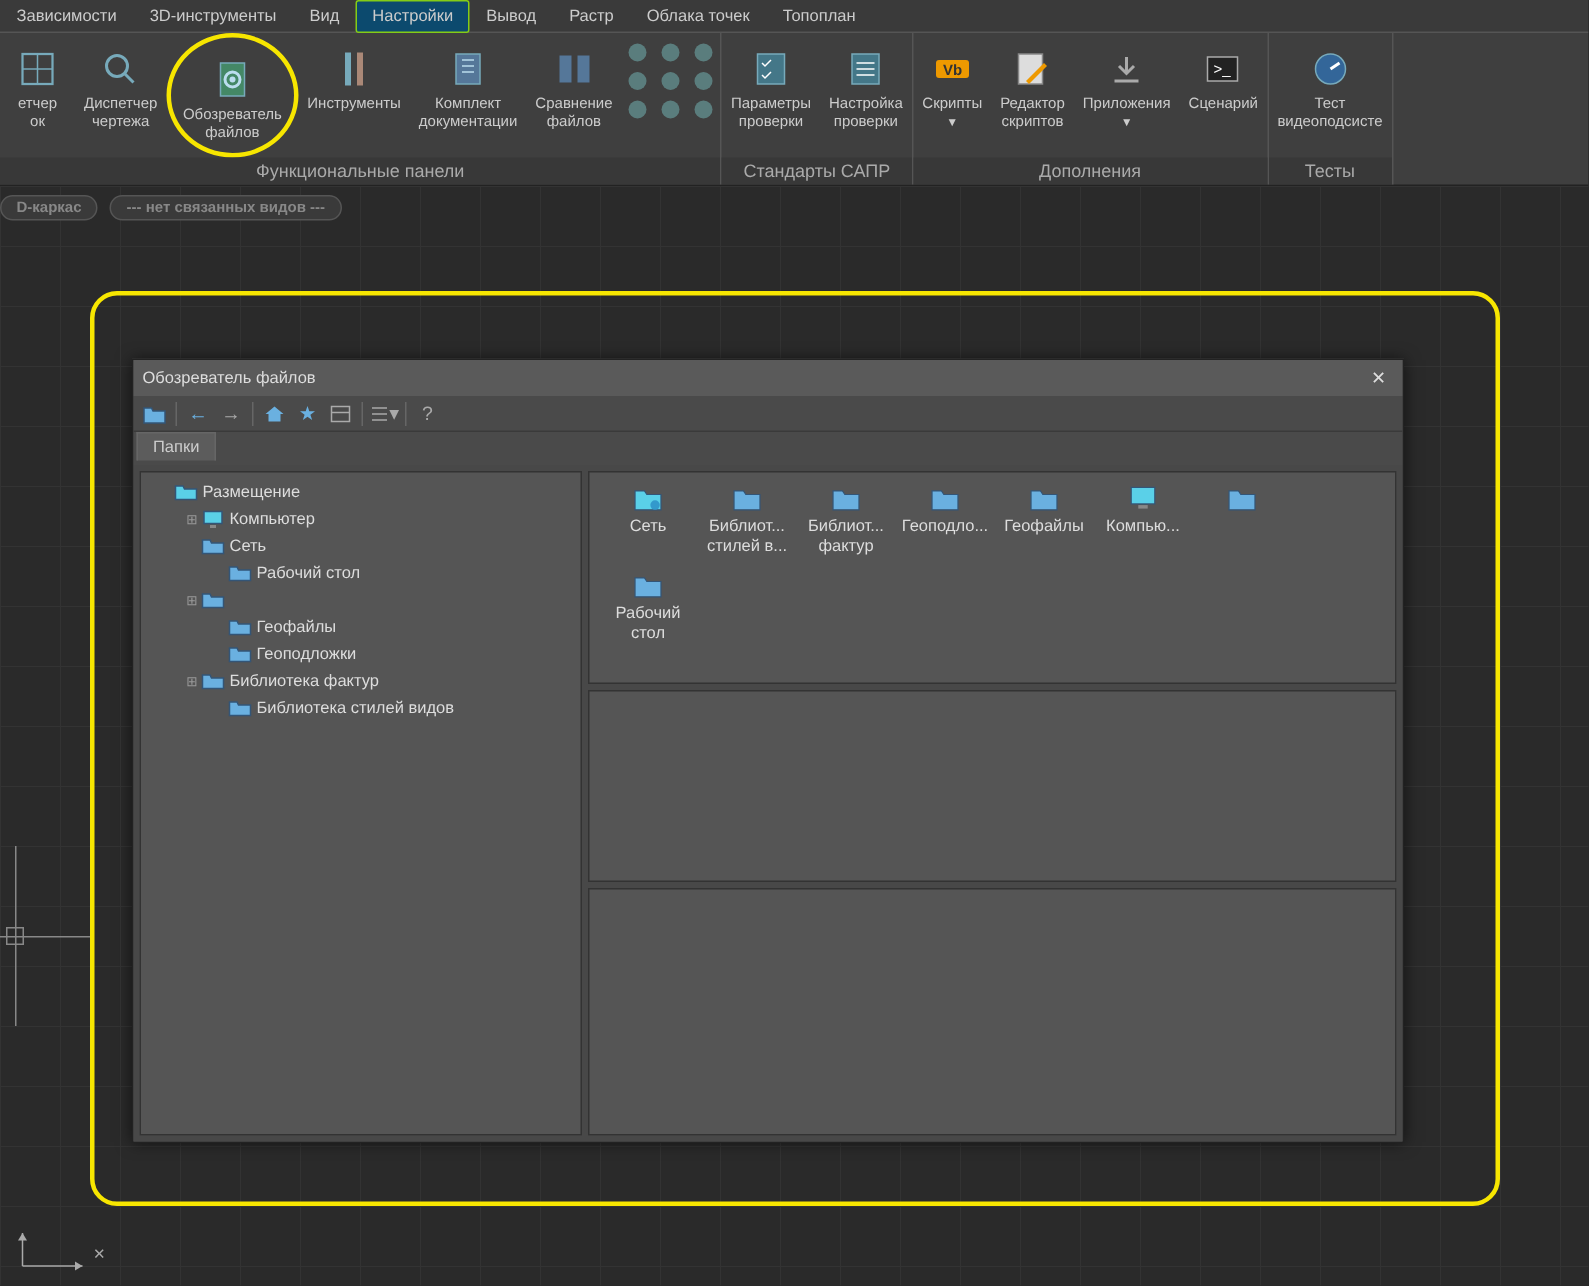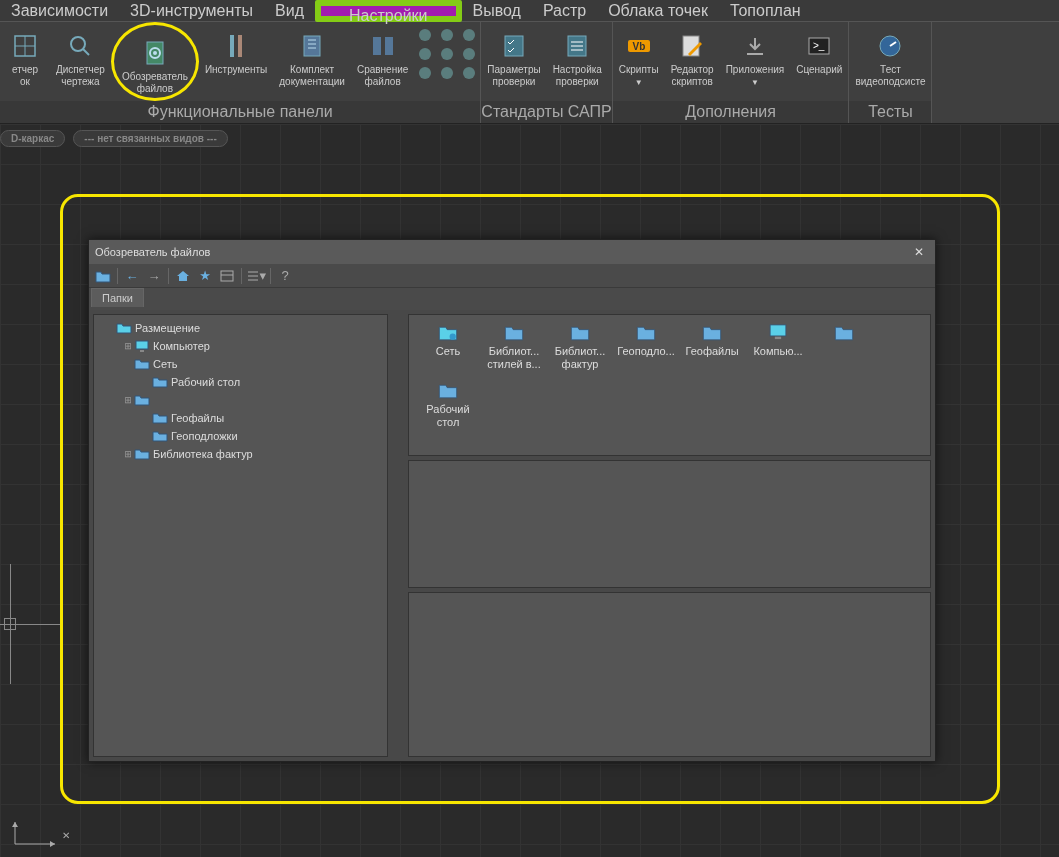--- a/index.html
+++ b/index.html
@@ -1,27 +1,27 @@
 <!DOCTYPE html>
 <html><head>
 <meta charset="utf-8">
 <style>
   * { box-sizing: border-box; margin: 0; padding: 0; font-family: 'Segoe UI', Tahoma, sans-serif; }
   body { background: #2b2b2b; color: #ccc; width: 1059px; height: 857px; overflow: hidden; position: relative; }
   
   
   .menubar { height: 22px; background: #3a3a3a; display: flex; align-items: center; border-bottom: 1px solid #555; }
-  .menubar .menu-item { font-size: 16px; color: #ccc; padding: 0 11px; height: 22px; line-height: 22px; cursor: default; }
-  .menubar .menu-item.active { background: #a21caf; border: 6px solid #84cc16; border-radius: 2px; padding: 0 28px; line-height: 20px; }
+  .menubar .menu-item { font-size: 11px; color: #ccc; padding: 0 11px; height: 22px; line-height: 22px; cursor: default; }
+  .menubar .menu-item.active { background: #0c4a6e; border: 1px solid #84cc16; border-radius: 2px; padding: 0 10px; line-height: 20px; }
   
   
   .ribbon { background: #3f3f3f; height: 102px; display: flex; border-bottom: 1px solid #222; }
   .ribbon-group { border-right: 1px solid #555; display: flex; flex-direction: column; position: relative; }
   .ribbon-group-items { display: flex; flex: 1; }
-  .ribbon-group-title { font-size: 16px; color: #aaa; text-align: center; padding: 2px 0; background: #383838; }
+  .ribbon-group-title { font-size: 12px; color: #aaa; text-align: center; padding: 2px 0; background: #383838; }
   .ribbon-btn { display: flex; flex-direction: column; align-items: center; justify-content: flex-start; padding: 4px 6px 2px 6px; cursor: default; min-width: 50px; }
   .ribbon-btn.highlighted { border: 3px solid #f7e600; border-radius: 50%; padding: 8px 8px 2px 8px; }
   .ribbon-btn .rb-icon { width: 28px; height: 28px; margin-top: 6px; }
   .ribbon-btn .rb-label { font-size: 10px; color: #ccc; text-align: center; margin-top: 4px; line-height: 12px; }
   .ribbon-btn .rb-label .drop { font-size: 8px; }
   .ribbon-iconcol { display: flex; flex-direction: column; padding: 4px 2px; gap: 1px; }
   .ribbon-smicon { width: 18px; height: 18px; }
   
   
   .canvas-area { position: relative; height: 733px; background: #2a2a2a; 
@@ -37,21 +37,21 @@
   .dialog-title { height: 24px; background: #5a5a5a; display: flex; align-items: center; padding: 0 6px; color: #ddd; font-size: 11px; }
   .dialog-title .title-text { flex: 1; }
   .dialog-title .close-btn { width: 20px; height: 20px; display: flex; align-items: center; justify-content: center; cursor: default; color: #ddd; font-size: 12px; }
   .dialog-toolbar { height: 24px; background: #4a4a4a; display: flex; align-items: center; padding: 2px 4px; gap: 2px; border-bottom: 1px solid #3a3a3a; }
   .tb-btn { width: 20px; height: 20px; display: flex; align-items: center; justify-content: center; color: #aaa; font-size: 13px; }
   .tb-sep { width: 1px; height: 16px; background: #666; margin: 0 2px; }
   
   .tabstrip { height: 22px; background: #4a4a4a; display: flex; align-items: flex-start; padding-left: 2px; }
   .tab { font-size: 11px; color: #ccc; background: #5c5c5c; padding: 3px 10px; border: 1px solid #666; border-bottom: none; cursor: default; }
   
-  .dialog-body { flex: 1; display: flex; padding: 4px; gap: 20px; background: #484848; }
+  .dialog-body { flex: 1; display: flex; padding: 4px; gap: 4px; background: #484848; }
   .tree-pane { width: 295px; background: #555; border: 1px solid #333; overflow: auto; padding: 4px 0; }
   .tree-row { display: flex; align-items: center; height: 18px; font-size: 11px; color: #ddd; cursor: default; }
   .tree-row .expander { width: 12px; text-align: center; font-size: 9px; color: #999; display: inline-block; }
   .tree-row .ticon { width: 16px; height: 14px; display: inline-flex; align-items: center; justify-content: center; margin-right: 3px; }
   
   .right-stack { flex: 1; display: flex; flex-direction: column; gap: 4px; }
   .icon-pane { height: 142px; background: #555; border: 1px solid #333; padding: 6px; display: flex; flex-wrap: wrap; align-content: flex-start; gap: 0; }
   .detail-pane { flex: 1; background: #555; border: 1px solid #333; }
   .detail-pane2 { flex: 1.3; background: #555; border: 1px solid #333; }
   .file-item { width: 66px; display: flex; flex-direction: column; align-items: center; font-size: 11px; color: #ddd; cursor: default; margin-bottom: 8px; }
@@ -350,20 +350,29 @@
           </div>
           <div class="tree-row" style="padding-left: 28px;">
             <span class="expander">⊞</span>
             <span class="ticon">
               <svg width="16" height="14">
                 <path d="M1 3h5l1 2h8v7H1z" fill="#6ab0e0" stroke="#357"></path>
               </svg>
             </span>
             <span>Библиотека фактур</span>
           </div>
+          <div class="tree-row" style="padding-left: 46px;">
+            <span class="expander"></span>
+            <span class="ticon">
+              <svg width="16" height="14">
+                <path d="M1 3h5l1 2h8v7H1z" fill="#6ab0e0" stroke="#357"></path>
+              </svg>
+            </span>
+            <span>Библиотека стилей видов</span>
+          </div>
         </div>
       <div class="right-stack">
         <div class="icon-pane">
             <div class="file-item">
               <div class="ficon"><svg width="28" height="22" viewBox="0 0 28 28">
                   <path d="M3 8h8l2 3h12v13H3z" fill="#5ad0e8" stroke="#357"></path>
                   <circle cx="20" cy="20" r="4" fill="#39c"></circle>
                 </svg></div>
               <div class="flabel">Сеть</div>
             </div>

